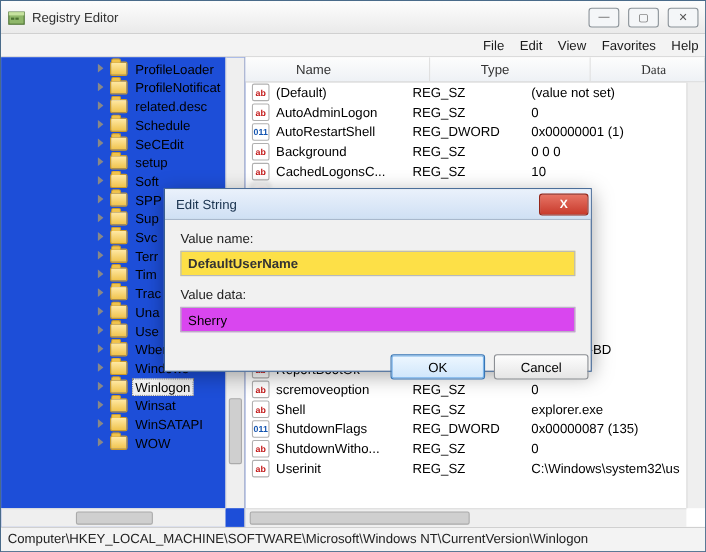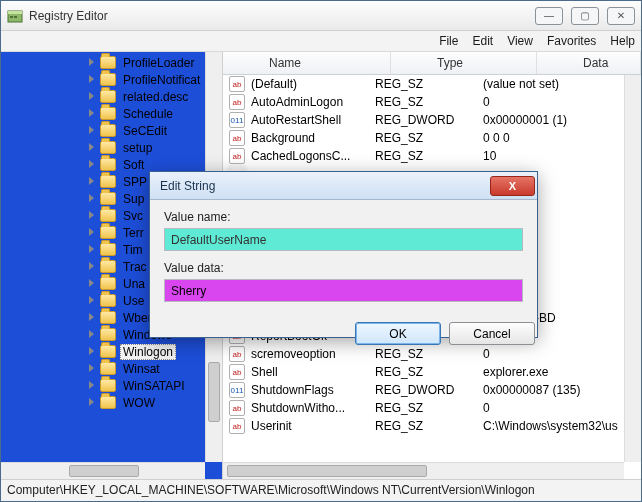--- a/index.html
+++ b/index.html
@@ -32,45 +32,45 @@
   .tree-row.sel .lbl { border:1px dotted #888; padding:0 2px; background:#f0f0f0;}
   .tree-vscroll { position:absolute; right:0; top:0; bottom:17px; width:17px; background:#efefef; border-left:1px solid #dcdcdc;}
   .tree-vscroll .thumb { position:absolute; left:2px; right:2px; top:310px; height:60px; background:#cfcfcf; border:1px solid #aaa; border-radius:2px;}
   .tree-hscroll { position:absolute; left:0; right:17px; bottom:0; height:17px; background:#efefef; border-top:1px solid #dcdcdc;}
   .tree-hscroll .thumb { position:absolute; top:2px; bottom:2px; left:68px; width:70px; background:#cfcfcf; border:1px solid #aaa; border-radius:2px;}
   
   
   .list { flex:1; position:relative; overflow:hidden; }
   .list-header { display:flex; height:23px; background:linear-gradient(#fdfdfd,#eef1f5); border-bottom:1px solid #d0d0d0; }
   .list-header .col { padding:4px 8px; border-right:1px solid #e0e0e0; color:#333;margin-left:38px; }
-  .col-name { width:130px; } .col-type { width:108px; } .col-data { flex:1; }
+  .col-name { width:130px; } .col-type { width:108px; } .col-data { flex:1;font-family:Liberation Serif, serif; }
   .list-body { }
   .list-row { display:flex; align-items:center; height:18px; padding-left:6px;}
-  .val-icon { width:16px; height:16px; border:1px solid #b0b0b0; border-radius:2px; margin-right:6px; display:flex; align-items:center; justify-content:center; font-size:8px; font-weight:normal; background:#fff;text-align:right;}
+  .val-icon { width:16px; height:16px; border:1px solid #b0b0b0; border-radius:2px; margin-right:6px; display:flex; align-items:center; justify-content:center; font-size:8px; font-weight:bold; background:#fff;text-align:right;}
   .val-icon.str { color:#c31a1a; }
   .val-icon.bin { color:#1455b0; }
   .list-row .c1 { width:124px; white-space:nowrap; overflow:hidden; text-overflow:ellipsis; }
   .list-row .c2 { width:108px; }
   .list-row .c3 { flex:1; white-space:nowrap; overflow:hidden; }
   .list-vscroll { position:absolute; right:0; top:23px; bottom:17px; width:17px; background:#efefef; border-left:1px solid #dcdcdc;}
   .list-hscroll { position:absolute; left:0; right:17px; bottom:0; height:17px; background:#efefef; border-top:1px solid #dcdcdc;}
   .list-hscroll .thumb { position:absolute; top:2px; bottom:2px; left:4px; width:200px; background:#cfcfcf; border:1px solid #aaa; border-radius:2px;}
   
   
   .status { height:21px; padding:3px 6px; background:#f3f3f3; color:#222; white-space:nowrap; overflow:hidden;}
   
   
   .dialog { position:absolute; left:148px; top:170px; width:389px; height:167px; background:#f1f1f1; border:1px solid #3a6090; box-shadow:0 4px 18px rgba(0,0,0,.35); }
   .dlg-title { height:28px; background:linear-gradient(#eaf1fb,#cfe0f4); display:flex; align-items:center; padding:0 2px 0 10px; border-bottom:1px solid #a8b8cc;}
   .dlg-title .t { flex:1; color:#18324e; }
   .dlg-close { width:45px; height:20px; background:linear-gradient(#e67465,#c83a2c); border:1px solid #952619; border-radius:3px; display:flex; align-items:center; justify-content:center; color:#fff; font-weight:bold; font-size:11px;}
   .dlg-body { padding:10px 14px; }
   .dlg-body label { display:block; margin-bottom:4px; color:#222;}
   .dlg-field { width:100%; height:23px; border:1px solid #b6b9bf; padding:3px 6px; margin-bottom:10px; background:#d946ef;}
-  .dlg-field.ro { background:#5eead4; color:#333;}
+  .dlg-field.ro { background:#fde047; color:#333;font-weight:bold;}
   .dlg-btns { display:flex; justify-content:flex-end; gap:8px; padding:0 2px 12px;}
   .dlg-btn { width:86px; height:23px; border:1px solid #8c8f94; border-radius:3px; background:linear-gradient(#fdfdfd,#e5e5e5); display:flex; align-items:center; justify-content:center; cursor:default;}
   .dlg-btn.primary { border:1px solid #3876b5; box-shadow:0 0 0 1px #7bb4ea inset; background:linear-gradient(#eef7ff,#cfe6fb);}
   
   
   .blurred { filter: blur(2px); opacity:.8; }
 </style>
 </head>
 <body>
 

